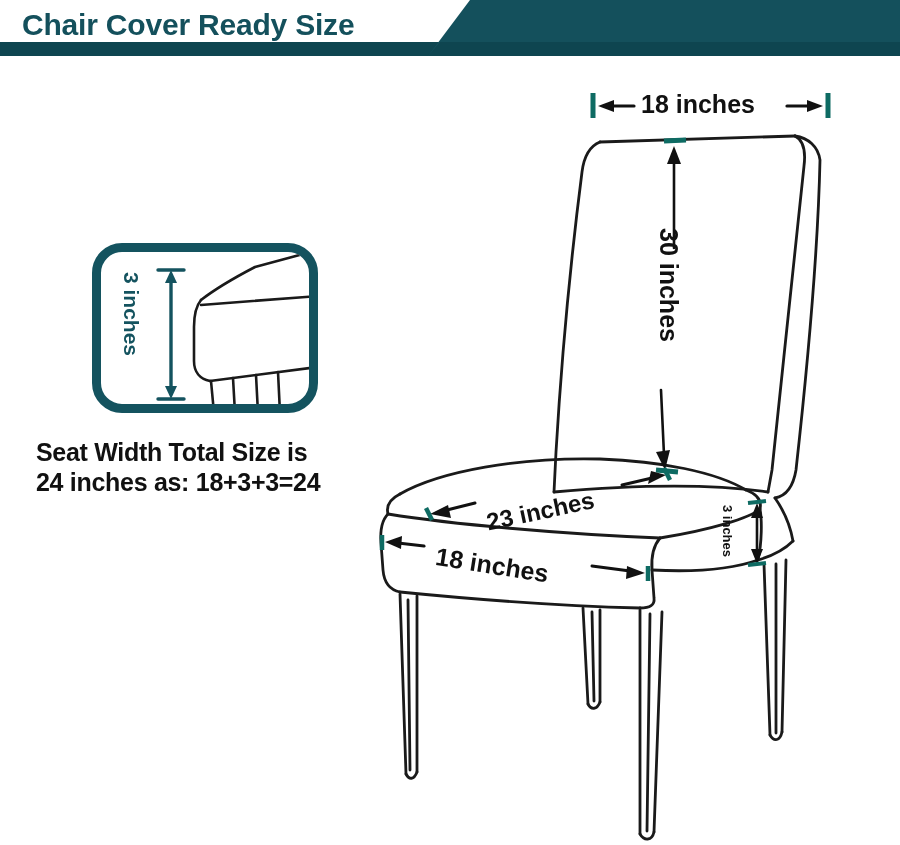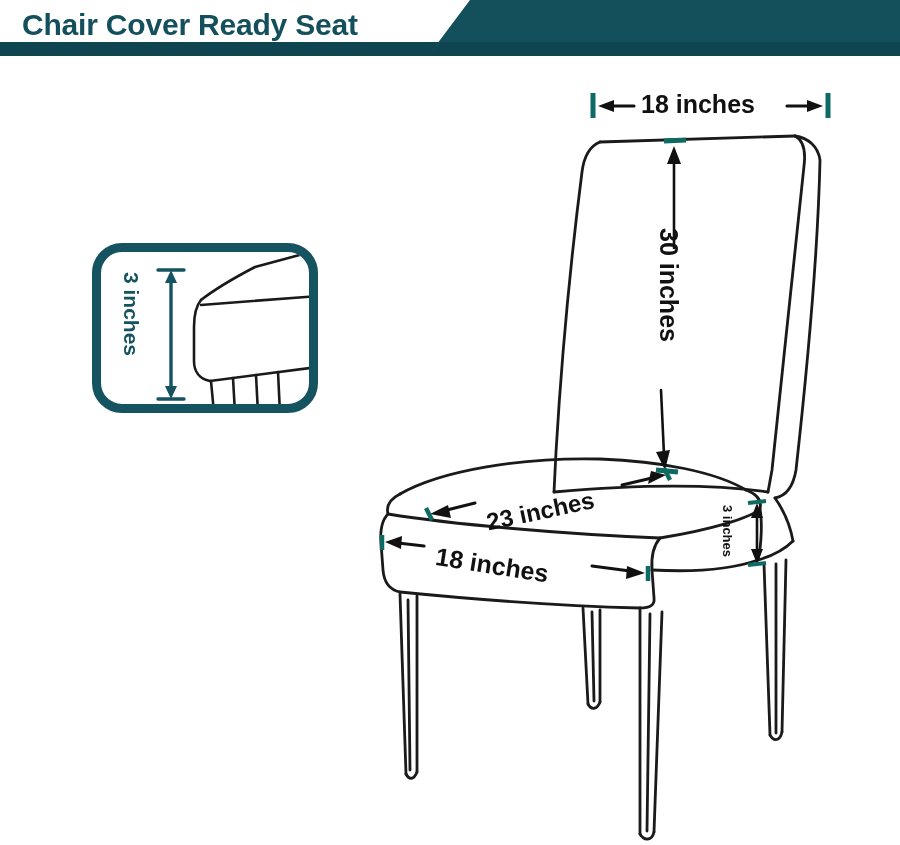--- a/index.html
+++ b/index.html
@@ -136,21 +136,21 @@
 
   <div id="header-banner">
     <svg width="900" height="60" viewBox="0 0 900 60">
 
       <rect x="0" y="42" width="900" height="14" fill="#0e4550"></rect>
 
       <polygon points="428,56 470,0 900,0 900,56" fill="#14505c"></polygon>
 
       <polygon points="428,56 900,56 900,42 440,42" fill="#0e4550"></polygon>
     </svg>
-    <div id="header-title">Chair Cover Ready Seat</div>
+    <div id="header-title">Chair Cover Ready Size</div>
   </div>
 
   <div id="inset-box">
     <svg id="inset-svg" width="226" height="170" viewBox="0 0 226 170">
       <g fill="none" stroke="#1a1a1a" stroke-width="2.6" stroke-linecap="round" stroke-linejoin="round">
 
         <path d="M109 57 C 118 50, 140 36, 163 24 L 226 7"></path>
 
         <path d="M109 57 C 104 63, 102 72, 102 84 L 102 118 C 102 129, 108 136, 118 138"></path>
 
@@ -171,20 +171,24 @@
       <line x1="8" y1="8" x2="34" y2="8"></line>
       <line x1="8" y1="137" x2="34" y2="137"></line>
       <line x1="21" y1="14" x2="21" y2="131"></line>
     </g>
     <polygon points="21,8 15,21 27,21" fill="#14535f"></polygon>
     <polygon points="21,137 15,124 27,124" fill="#14535f"></polygon>
   </svg>
 
   <div class="inset-label" id="inset-3inches" style="color:#14535f;">3 inches</div>
 
+  <div id="caption">
+    <div>Seat Width Total Size is</div>
+    <div>24 inches as: 18+3+3=24</div>
+  </div>
 
   <svg id="chair-svg" width="900" height="845" viewBox="0 0 900 845">
 
     <g fill="none" stroke="#1a1a1a" stroke-width="2.8" stroke-linecap="round" stroke-linejoin="round">
 
       <path d="M600 142 L 795 136"></path>
 
       <path d="M600 142 C 590 146, 584 156, 582 172
                C 572 250, 562 350, 556 452
                L 554 492"></path>

